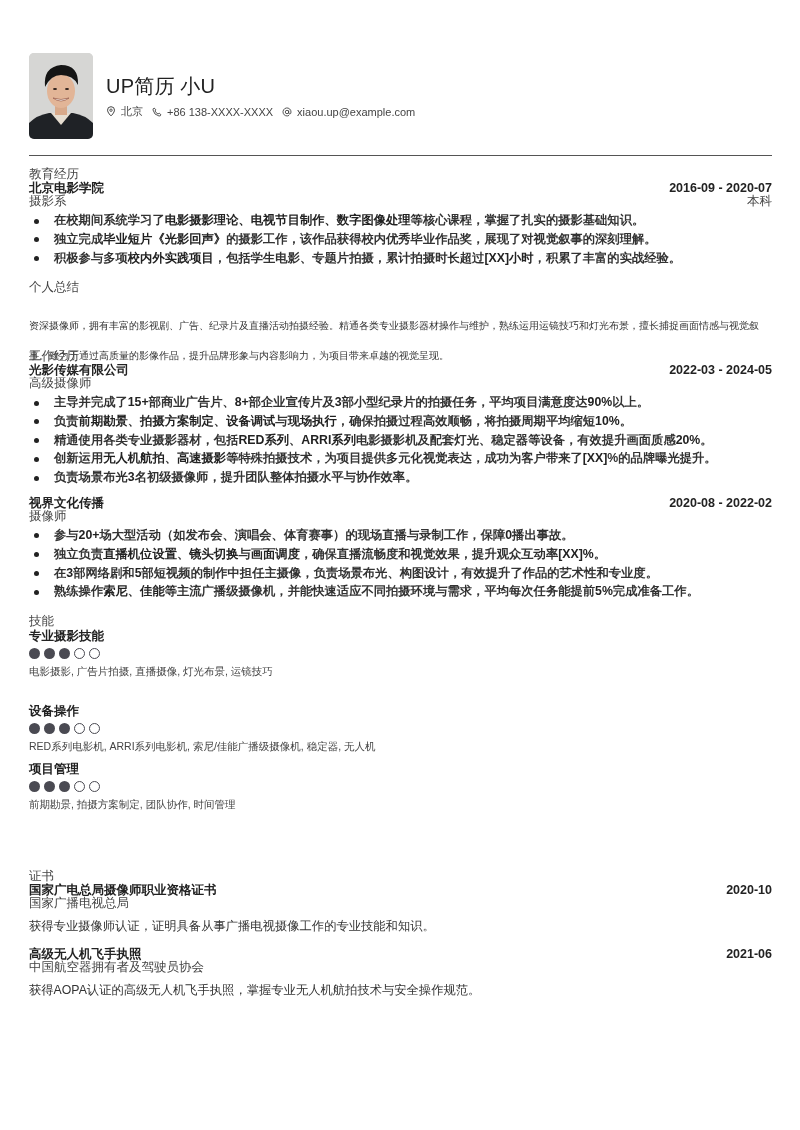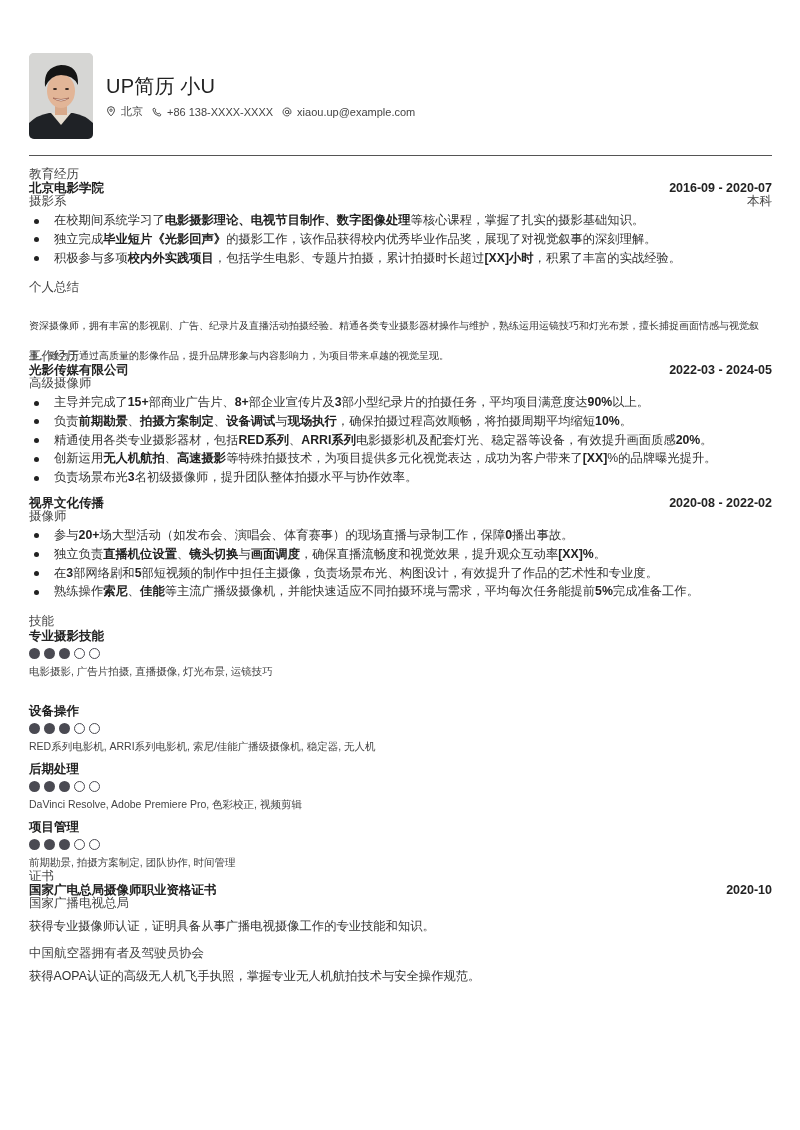--- a/index.html
+++ b/index.html
@@ -39,20 +39,21 @@
   .sec-title { font-size: 12.5px; color: #444444; line-height: 14px; }
   .entry-head { position: relative; height: 14px; }
   .entry-title { font-size: 12.5px; font-weight: bold; color: #222222; line-height: 14px; }
   .entry-date { position: absolute; right: 0; top: 0; font-size: 12.5px; font-weight: bold; color: #222222; line-height: 14px; }
   .entry-sub { font-size: 12.5px; color: #444444; line-height: 13px; position: relative; }
   .entry-degree { position: absolute; right: 0; top: 0; font-size: 12.5px; color: #444444; }
   ul.bullets { list-style: none; margin-top: 3px; }
   ul.bullets li {
     position: relative; padding-left: 25px; font-size: 12.3px; line-height: 18.8px; color: #333333;
     white-space: nowrap;
+    font-weight: bold;
   }
   ul.bullets li::before {
     content: ""; position: absolute; left: 5px; top: 7.5px; width: 5px; height: 5px; border-radius: 50%; background: #222222;
   }
   ul.bullets li b { color: #222222; }
 
   .summary-text { font-size: 10px; line-height: 30px; color: #333333; margin-top: 17px; }
 
   
   .skill { margin-top: 0; }
@@ -185,31 +186,20 @@
       <div class="dots">
           <span class="dot on"></span>
           <span class="dot on"></span>
           <span class="dot on"></span>
           <span class="dot off"></span>
           <span class="dot off"></span>
         </div>
       <div class="skill-tags">RED系列电影机, ARRI系列电影机, 索尼/佳能广播级摄像机, 稳定器, 无人机</div>
     </div>
     <div class="skill" style="margin-top:8px;">
-      <div class="skill-name">后期处理</div>
-      <div class="dots">
-          <span class="dot on"></span>
-          <span class="dot on"></span>
-          <span class="dot on"></span>
-          <span class="dot off"></span>
-          <span class="dot off"></span>
-        </div>
-      <div class="skill-tags">DaVinci Resolve, Adobe Premiere Pro, 色彩校正, 视频剪辑</div>
-    </div>
-    <div class="skill" style="margin-top:8px;">
       <div class="skill-name">项目管理</div>
       <div class="dots">
           <span class="dot on"></span>
           <span class="dot on"></span>
           <span class="dot on"></span>
           <span class="dot off"></span>
           <span class="dot off"></span>
         </div>
       <div class="skill-tags">前期勘景, 拍摄方案制定, 团队协作, 时间管理</div>
     </div>
@@ -221,18 +211,22 @@
     <div>
       <div class="entry-head">
         <div class="entry-title">国家广电总局摄像师职业资格证书</div>
         <div class="entry-date">2020-10</div>
       </div>
       <div class="entry-sub">国家广播电视总局</div>
       <div class="cert-desc">获得专业摄像师认证，证明具备从事广播电视摄像工作的专业技能和知识。</div>
     </div>
 
     <div style="margin-top:14px;">
+      <div class="entry-head">
+        <div class="entry-title">高级无人机飞手执照</div>
+        <div class="entry-date">2021-06</div>
+      </div>
       <div class="entry-sub">中国航空器拥有者及驾驶员协会</div>
       <div class="cert-desc">获得AOPA认证的高级无人机飞手执照，掌握专业无人机航拍技术与安全操作规范。</div>
     </div>
   </div>
 
 </div>
 
 </body></html>

